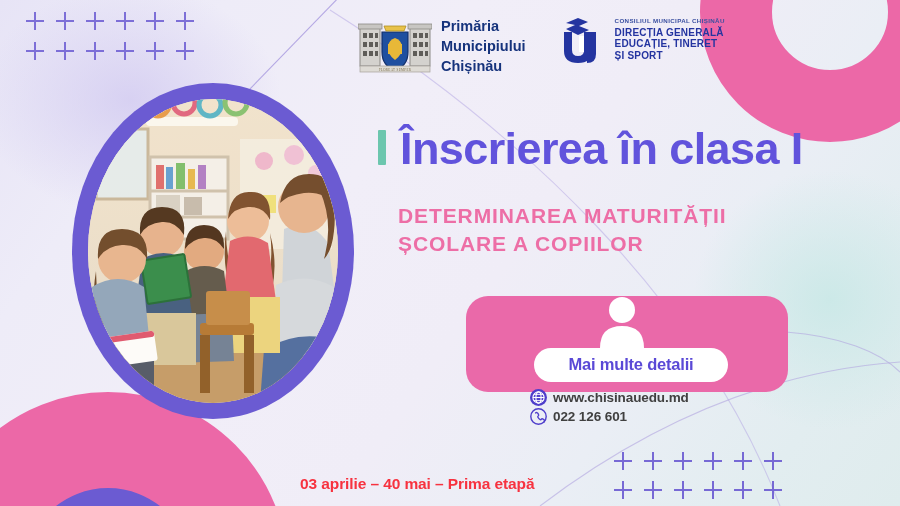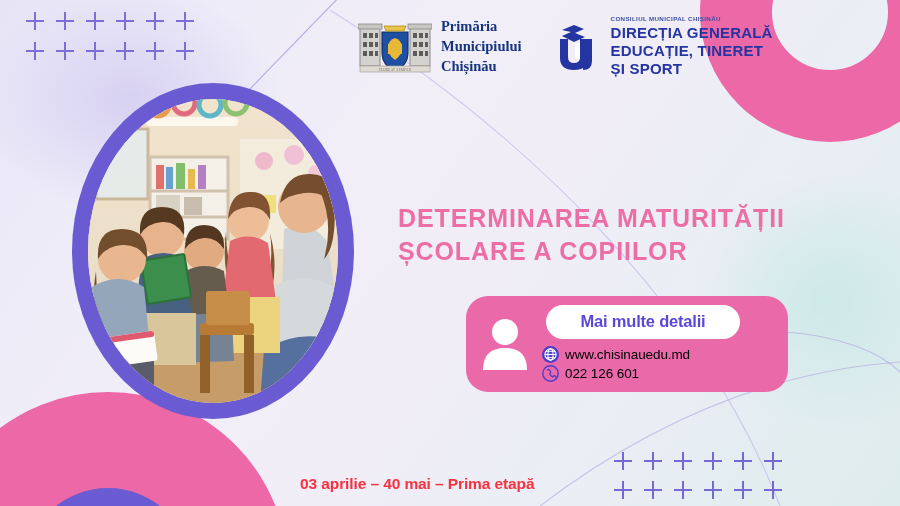--- a/index.html
+++ b/index.html
@@ -130,39 +130,39 @@
   .logos {
     position: absolute;
     left: 358px; top: 16px;
     display: flex;
     align-items: flex-start;
     gap: 34px;
   }
   .logo-block { display: flex; align-items: center; gap: 9px; }
   .coat-arms { width: 74px; height: 56px; display: block; }
   .primaria-text {
-    font-family: Liberation Serif, serif;
+    font-family: Liberation Sans, sans-serif;
     font-weight: bold;
     font-size: 14.5px;
     line-height: 1.38;
     color: #16337c;
     white-space: pre-line;
   }
   .dgets-mark { width: 46px; height: 48px; display: block; }
   .dgets-text { line-height: 1.12; }
   .dgets-small {
     font-size: 6.2px;
     letter-spacing: 0.35px;
     font-weight: bold;
     color: #3a4fa0;
     display: block;
     margin-bottom: 1.5px;
   }
   .dgets-main {
-    font-size: 15px;
+    font-size: 10px;
     font-weight: bold;
     letter-spacing: 0.2px;
     color: #2434a0;
     display: block;
     white-space: pre-line;
     line-height: 1.17;
   }
 
   
   .headline-wrap {
@@ -185,40 +185,41 @@
     color: #6153DC;
     letter-spacing: -0.6px;
     line-height: 1.0;
     margin: 0;
     white-space: nowrap;
   }
   .subhead {
     position: absolute;
     left: 398px; top: 202px;
     width: 500px;
-    font-size: 25px;
+    font-size: 21px;
     font-weight: bold;
     color: #ed6ea6;
     letter-spacing: 0.9px;
     line-height: 1.32;
     margin: 0;
     white-space: pre-line;
   }
 
   
   .contact-card {
     position: absolute;
     left: 466px; top: 296px;
     width: 322px; height: 96px;
     background: #ea69a9;
     border-radius: 22px;
     display: flex;
     align-items: center;
     padding: 0 16px;
     box-sizing: border-box;
+    flex-direction: column;
   }
   .avatar-icon {
     width: 46px; height: 52px;
     flex: 0 0 auto;
     margin-right: 10px;
   }
   .contact-right { flex: 1 1 auto; }
   .details-btn {
     display: block;
     background: #ffffff;
@@ -232,23 +233,23 @@
     padding: 7px 0 8px;
     width: 194px;
     margin: 0 0 7px 8px;
     cursor: pointer;
     text-align: center;
   }
   .contact-line {
     display: flex;
     align-items: center;
     gap: 6px;
-    color: #000000;
+    color: #404040;
     font-size: 13.5px;
-    font-weight: normal;
+    font-weight: bold;
     margin-left: 4px;
     margin-bottom: 2px;
     letter-spacing: -0.1px;
   }
   .contact-line svg { flex: 0 0 auto; display: block; }
 
   
   .dates {
     position: absolute;
     left: 300px; top: 446px;
@@ -464,20 +465,21 @@
         <span class="dgets-main">DIRECȚIA GENERALĂ
 EDUCAȚIE, TINERET
 ȘI SPORT</span>
       </div>
     </div>
   </div>
 
   <div class="headline-wrap">
     <div class="headline-row">
       <div class="accent-bar"></div>
+      <h1 class="headline">Înscrierea în clasa I</h1>
     </div>
   </div>
   <h2 class="subhead">DETERMINAREA MATURITĂȚII
 ȘCOLARE A COPIILOR</h2>
 
   <div class="contact-card">
     <svg class="avatar-icon" viewBox="0 0 46 52">
       <circle cx="23" cy="14" r="13" fill="#ffffff"></circle>
       <path d="M1 52 q0 -22 22 -22 q22 0 22 22 z" fill="#ffffff"></path>
     </svg>

